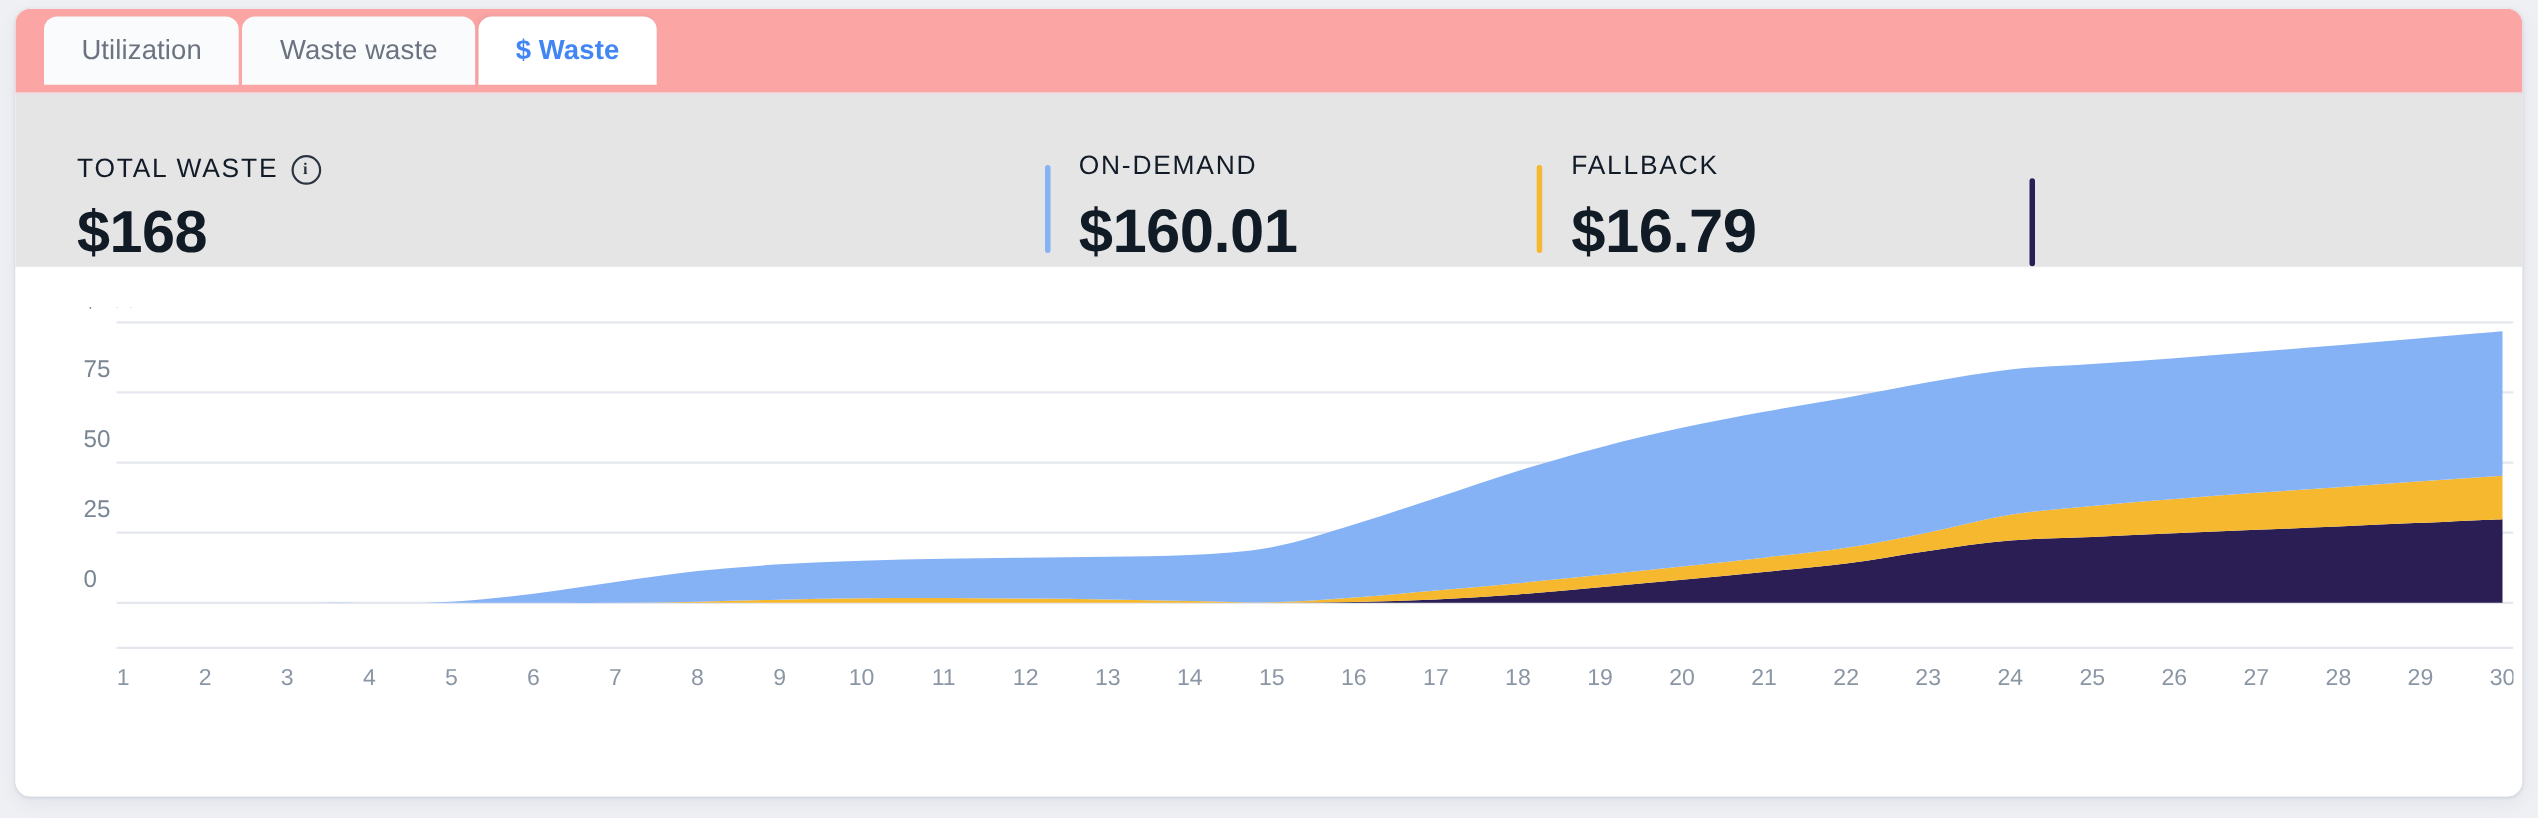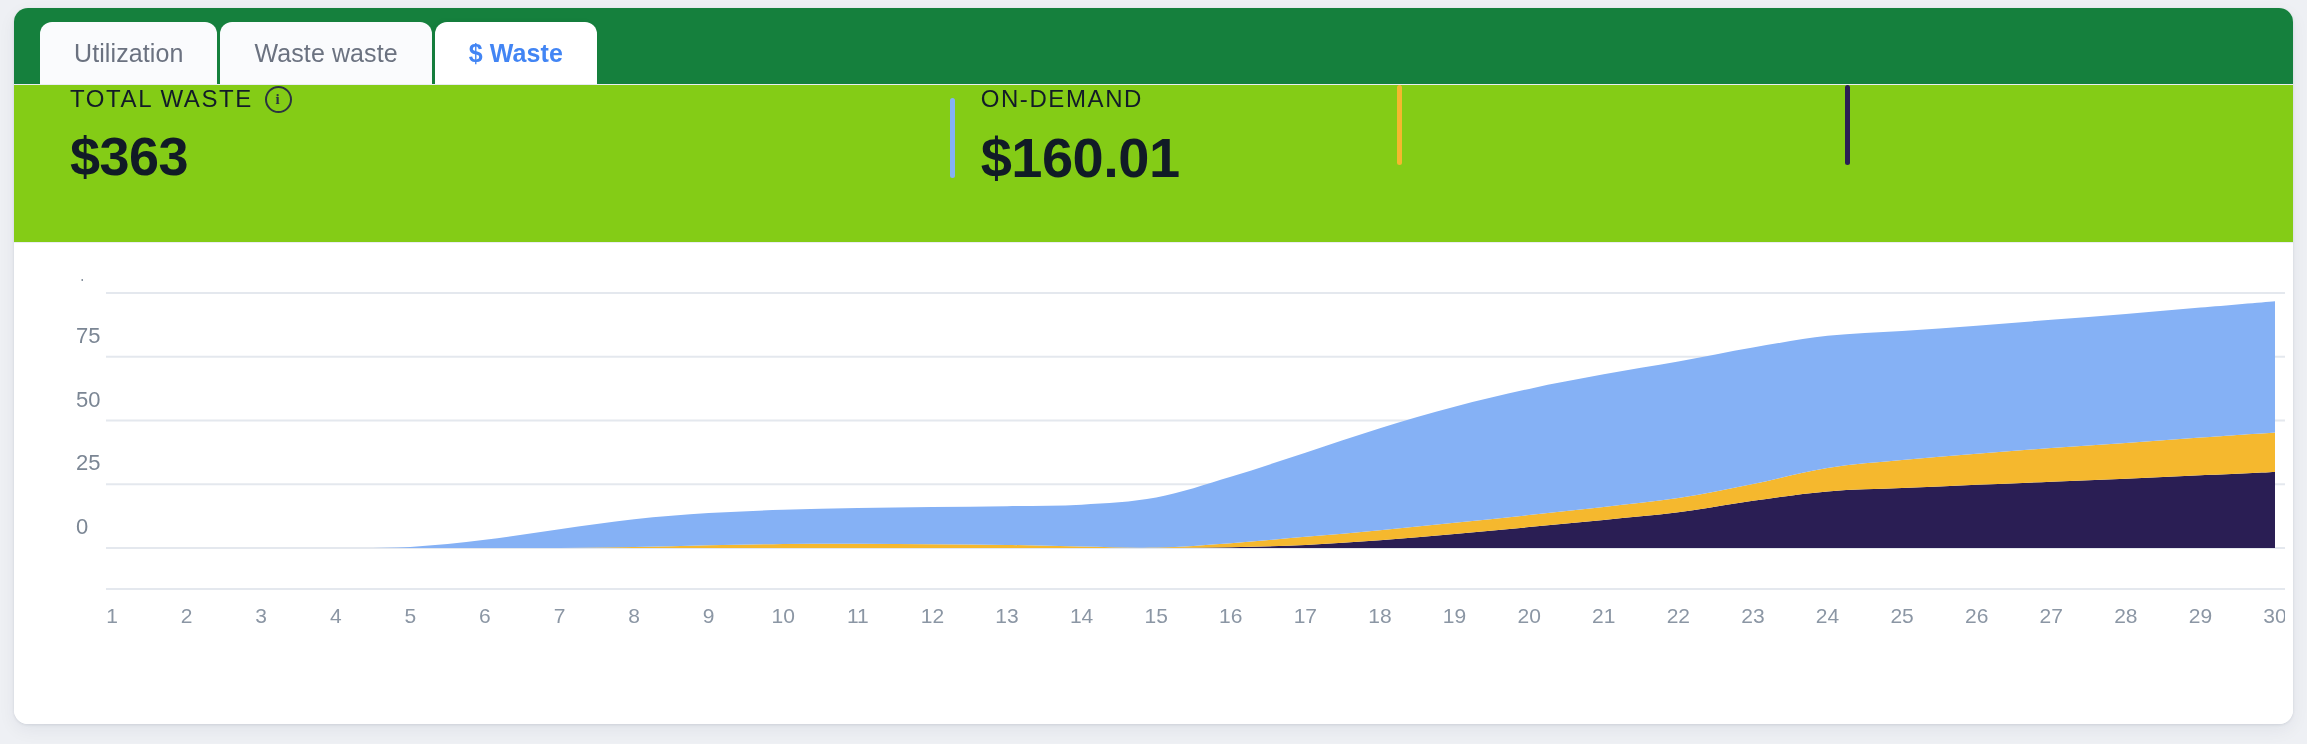--- a/index.html
+++ b/index.html
@@ -30,23 +30,23 @@
     box-shadow: 0 1px 3px rgba(20,30,60,0.10), 0 6px 18px rgba(20,30,60,0.06);
     box-sizing: border-box;
     overflow: hidden;
     display: flex;
     flex-direction: column;
   }
 
   
   .tabbar {
     height: 77px;
-    background: #15803d;
-    display: flex;
-    align-items: flex-end;
+    background: #fca5a5;
+    display: flex;
+    align-items: center;
     padding-left: 26px;
     box-sizing: border-box;
     flex: 0 0 auto;
     position: relative;
     border-bottom: 1px solid #e9edf3;
   }
   .tab {
     height: 62px;
     display: flex;
     align-items: center;
@@ -66,22 +66,22 @@
     color: #4285f4;
     font-weight: bold;
     box-shadow: -2px -1px 4px rgba(20,30,60,0.05);
   }
 
   
   .kpis {
     flex: 0 0 auto;
     height: 158px;
     display: flex;
-    align-items: flex-start;
-    background: #84cc16;
+    align-items: flex-end;
+    background: #e5e5e5;
     border-bottom: 1px solid #e9edf3;
     box-sizing: border-box;
   }
   .kpi {
     display: flex;
     align-items: stretch;
     box-sizing: border-box;
   }
   .kpi.total { width: 940px; padding-left: 56px; }
   .kpi.seg   { width: 450px; }
@@ -184,34 +184,38 @@
     </div>
 
     <div class="kpis">
 
       <div class="kpi total">
         <div class="stack">
           <div class="kpi-label">
             <span>TOTAL WASTE</span>
             <span class="info-icon">i</span>
           </div>
-          <div class="kpi-value">$363</div>
+          <div class="kpi-value">$168</div>
         </div>
       </div>
 
       <div class="kpi seg">
         <div class="bar" style="background:#85b1f5"></div>
         <div class="stack">
           <div class="kpi-label">ON-DEMAND</div>
           <div class="kpi-value">$160.01</div>
         </div>
       </div>
 
       <div class="kpi seg">
         <div class="bar" style="background:#f5b82e"></div>
+        <div class="stack">
+          <div class="kpi-label">FALLBACK</div>
+          <div class="kpi-value">$16.79</div>
+        </div>
       </div>
 
       <div class="kpi seg">
         <div class="bar" style="background:#2a1e54"></div>
       </div>
 
     </div>
 
     <div class="chart-panel">
       <div class="plot-wrap">

